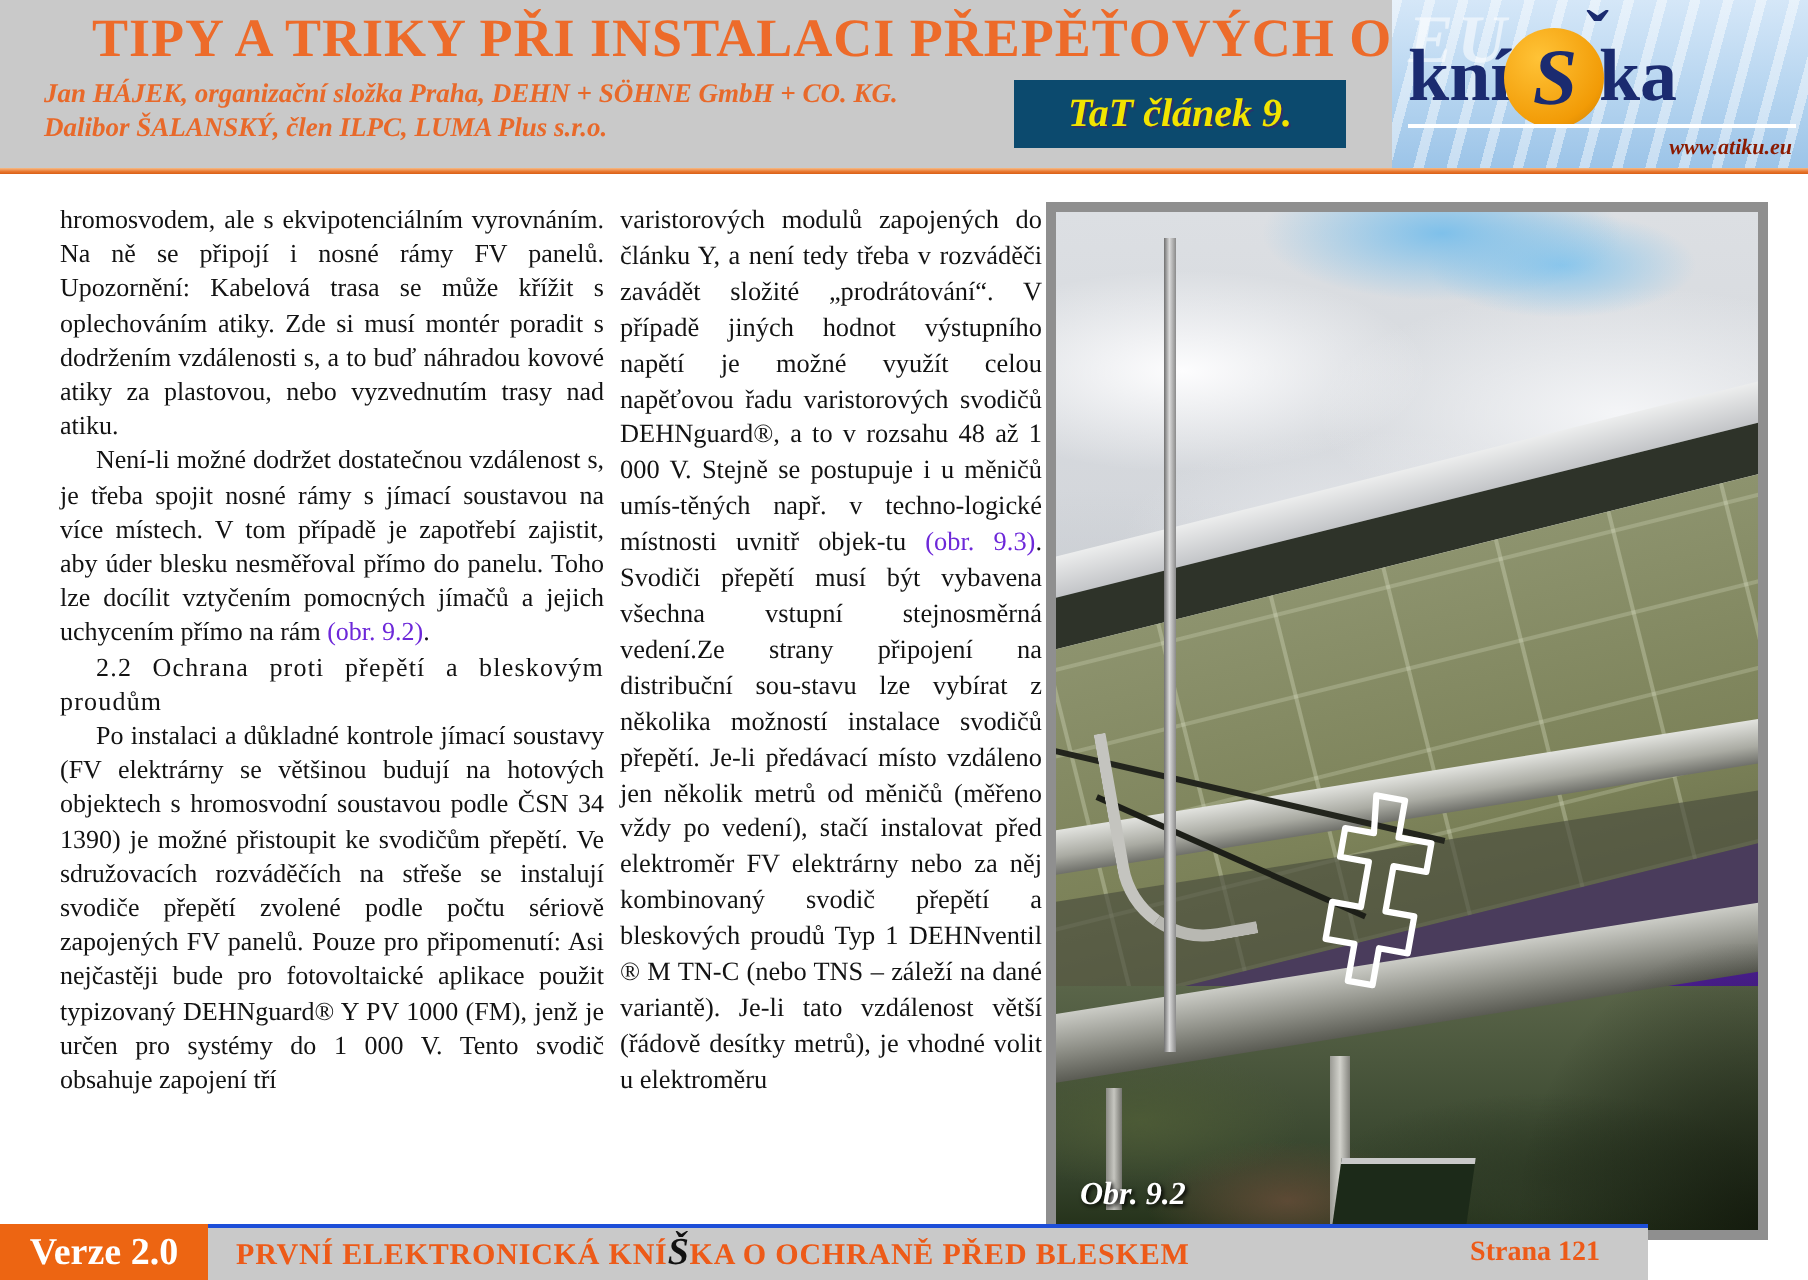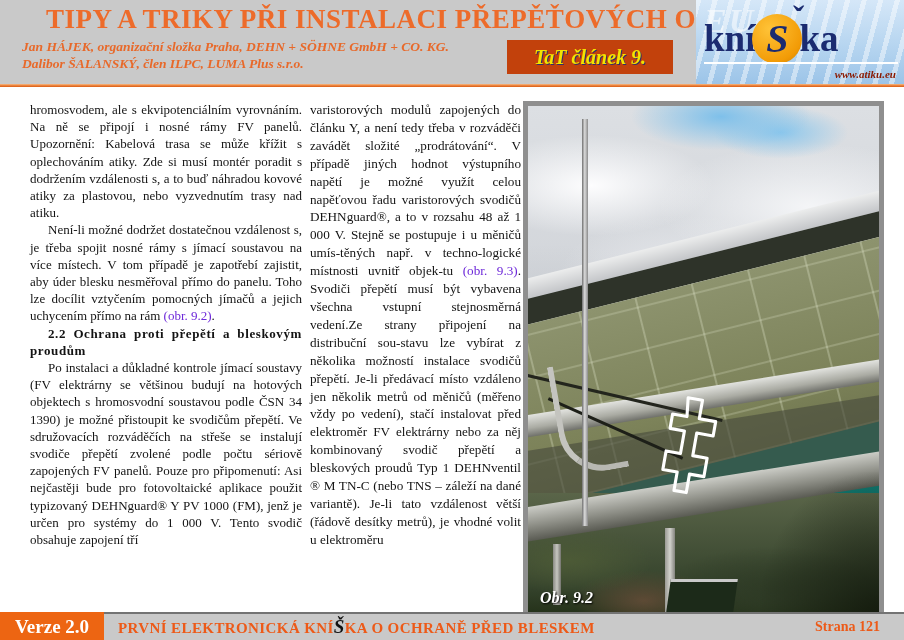--- a/index.html
+++ b/index.html
@@ -10,21 +10,21 @@
   }
 
   
   .header { position:absolute; left:0; top:0; width:904px; height:84px; background:#c9c9c9; }
   .title {
     position:absolute; left:46px; top:4px; font-size:27px; font-weight:bold;
     color:#ed6b2a; letter-spacing:0.5px; white-space:nowrap;
   }
   .authors { position:absolute; left:22px; top:38px; font-size:13.5px; font-weight:bold; font-style:italic; color:#e8692a; line-height:17px; }
   .badge {
-    position:absolute; left:507px; top:40px; width:166px; height:34px; background:#c2410c;
+    position:absolute; left:507px; top:40px; width:166px; height:34px; background:#0c4a6e;
     color:#f2e400; font-size:20px; font-weight:bold; font-style:italic;
     display:flex; align-items:center; justify-content:center;
     text-shadow:1px 1px 0 #30306a;
   }
   .logo {
     position:absolute; right:0; top:0; width:208px; height:84px;
     background:
       repeating-linear-gradient(105deg, rgba(255,255,255,.45) 0 5px, rgba(255,255,255,0) 5px 16px),
       linear-gradient(180deg,#d5e7f8 0%, #b3d3ef 60%, #9cc4e8 100%);
     overflow:hidden;
@@ -48,27 +48,27 @@
   .rule { position:absolute; left:0; top:84px; width:904px; height:3px;
     background:linear-gradient(180deg,#f7bb86 0%, #e8762e 60%, #d95f16 100%); }
 
   
   .main { position:absolute; left:0; top:98px; width:904px; height:525px; background:#ffffff; }
   .col { position:absolute; top:3px; color:#131313; text-align:justify; }
   .col1 { left:30px; width:272px; font-size:13px;  line-height:17.2px; }
   .col2 { left:310px; width:211px; font-size:13.2px; line-height:17.9px; }
   .col p { margin:0; }
   .ind { text-indent:18px; }
-  .heading { font-weight:bold; letter-spacing:0.6px; text-indent:18px; }
+  .heading { font-weight:normal; letter-spacing:0.6px; text-indent:18px; }
   .ref { color:#6d28d9; text-decoration:none; cursor:pointer; }
 
   
   .photo {
     position:absolute; left:523px; top:3px; width:361px; height:519px;
-    border:5px solid #8f8f8f; background:#0f766e; overflow:hidden;
+    border:5px solid #8f8f8f; background:#4c1d95; overflow:hidden;
   }
   .photo * { position:absolute; }
   .sky {
     left:0; top:0; width:100%; height:52%;
     background:
       radial-gradient(120px 45px at 55% 4%,  #7ec0ea 0%, rgba(126,192,234,0) 75%),
       radial-gradient(90px 35px  at 72% 10%, #8cc7ec 0%, rgba(140,199,236,0) 75%),
       radial-gradient(170px 70px at 18% 30%, #fdfdfe 0%, rgba(253,253,254,0) 72%),
       radial-gradient(200px 85px at 80% 38%, #f4f5f7 0%, rgba(244,245,247,0) 75%),
       radial-gradient(160px 70px at 45% 62%, #e6e8ec 0%, rgba(230,232,236,0) 78%),
@@ -110,22 +110,22 @@
   .cable1 { left:-2%; top:57%; width:58%; height:3px; background:#23251d; transform:rotate(13deg); }
   .cable2 { left:4%; top:63%; width:42%; height:3px; background:#1d1f18; transform:rotate(24deg); }
   .bin { left:40%; bottom:-1%; width:19%; height:8%; background:#1c2a19; border-top:3px solid #c9c9c9; transform:skewX(-8deg); }
   .cornerdark { right:0; bottom:0; width:34%; height:28%;
     background:radial-gradient(at 100% 100%, rgba(18,24,12,.85) 0%, rgba(18,24,12,0) 72%); }
   .profile { left:36%; top:57%; width:64px; height:100px; transform:rotate(10deg); }
   .caption { left:12px; bottom:8px; font-size:16px; font-weight:bold; font-style:italic;
     color:#ffffff; text-shadow:1px 1px 2px #000; }
 
   
-  .footer { position:absolute; left:0; bottom:0; width:904px; height:28px;
-    background:#c9c9c9; border-top:2px solid #737373; }
+  .footer { position:absolute; left:0; bottom:0; width:824px; height:28px;
+    background:#c9c9c9; border-top:2px solid #1d4ed8; }
   .version {
     position:absolute; left:0; top:-2px; width:104px; height:30px; background:#ed6512;
     color:#ffffff; font-size:19px; font-weight:bold;
     display:flex; align-items:center; justify-content:center;
   }
   .footer-title { position:absolute; left:118px; top:0; height:26px; line-height:26px;
     color:#ed5a18; font-size:15px; font-weight:bold; letter-spacing:0.4px; white-space:nowrap; }
   .footer-s { color:#111111; font-style:italic; font-size:19px; }
   .page-num { position:absolute; right:24px; top:0; height:26px; line-height:26px;
     color:#ed5a18; font-size:14px; font-weight:bold; }

